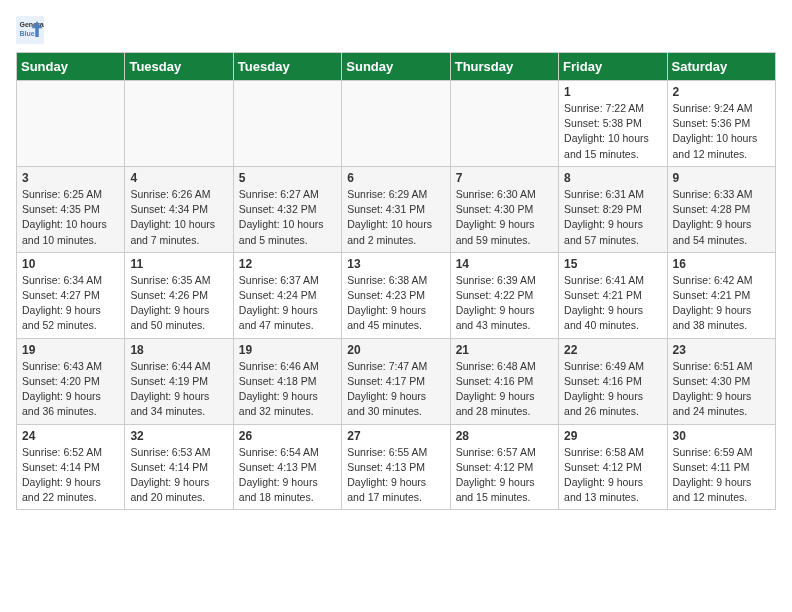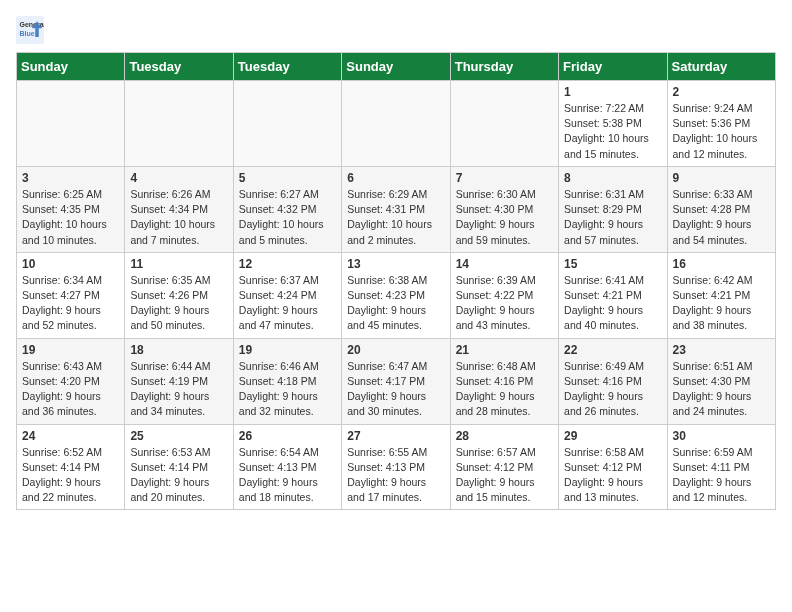--- a/index.html
+++ b/index.html
@@ -229,21 +229,21 @@
 Daylight: 9 hours and 34 minutes.</div>
         </td>
         <td>
           <div class="day-num">19</div>
           <div class="day-info">Sunrise: 6:46 AM
 Sunset: 4:18 PM
 Daylight: 9 hours and 32 minutes.</div>
         </td>
         <td>
           <div class="day-num">20</div>
-          <div class="day-info">Sunrise: 6:47 AM
+          <div class="day-info">Sunrise: 7:47 AM
 Sunset: 4:17 PM
 Daylight: 9 hours and 30 minutes.</div>
         </td>
         <td>
           <div class="day-num">21</div>
           <div class="day-info">Sunrise: 6:48 AM
 Sunset: 4:16 PM
 Daylight: 9 hours and 28 minutes.</div>
         </td>
         <td>
@@ -260,21 +260,21 @@
         </td>
       </tr>
       <tr>
         <td>
           <div class="day-num">24</div>
           <div class="day-info">Sunrise: 6:52 AM
 Sunset: 4:14 PM
 Daylight: 9 hours and 22 minutes.</div>
         </td>
         <td>
-          <div class="day-num">25</div>
+          <div class="day-num">32</div>
           <div class="day-info">Sunrise: 6:53 AM
 Sunset: 4:14 PM
 Daylight: 9 hours and 20 minutes.</div>
         </td>
         <td>
           <div class="day-num">26</div>
           <div class="day-info">Sunrise: 6:54 AM
 Sunset: 4:13 PM
 Daylight: 9 hours and 18 minutes.</div>
         </td>

